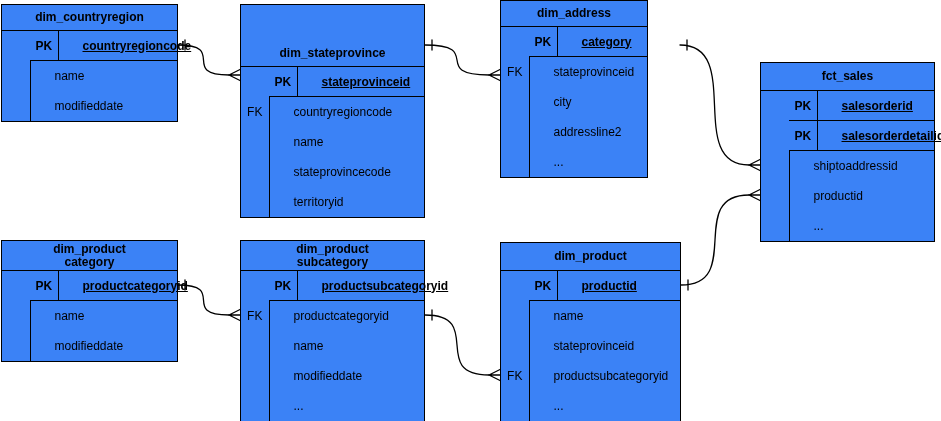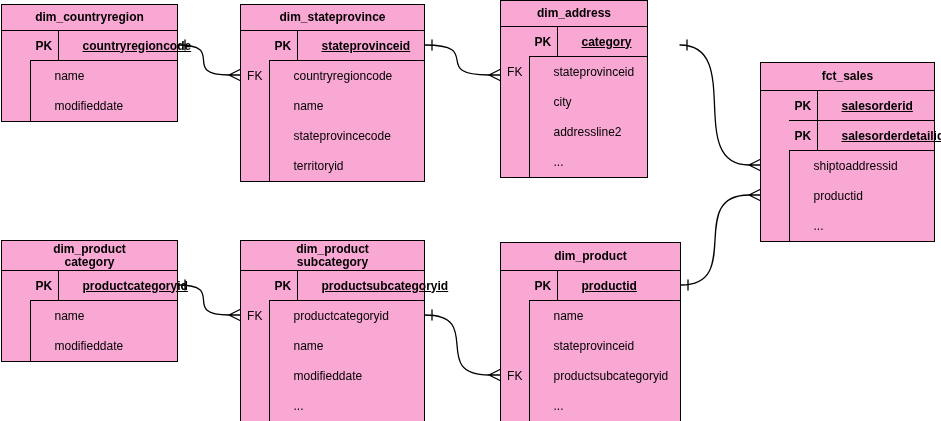--- a/index.html
+++ b/index.html
@@ -6,21 +6,21 @@
   body {
     width: 941px; height: 421px;
     background: #ffffff;
     font-family: "Liberation Sans", sans-serif;
     position: relative;
     overflow: hidden;
   }
   #canvas { position: absolute; left: 0; top: 0; width: 941px; height: 421px; }
   .er-table {
     position: absolute;
-    background: #f9a8d4;
+    background: #3b82f6;
     border: 1.5px solid #000000;
     box-sizing: border-box;
     color: #000000;
   }
   .er-title {
     display: flex; flex-direction: column;
     align-items: center; justify-content: center;
     font-weight: 700; font-size: 12px; line-height: 13px;
     border-bottom: 1.5px solid #000000;
     box-sizing: border-box;
@@ -89,21 +89,21 @@
       <div class="er-row">
         <div class="er-key"></div>
         <div class="er-field">name</div>
       </div>
       <div class="er-row">
         <div class="er-key"></div>
         <div class="er-field">modifieddate</div>
       </div>
     </div>
     <div class="er-table" style="left: 240px; top: 4px; width: 185px;">
-      <div class="er-title" style="height: 26px;">
+      <div class="er-title" style="height: 26px; margin-top: 36px;">
         <span>dim_stateprovince</span>
       </div>
       <div class="er-row pk-row">
         <div class="er-key pk">PK</div>
         <div class="er-field pk">stateprovinceid</div>
       </div>
       <div class="er-row">
         <div class="er-key">FK</div>
         <div class="er-field">countryregioncode</div>
       </div>

